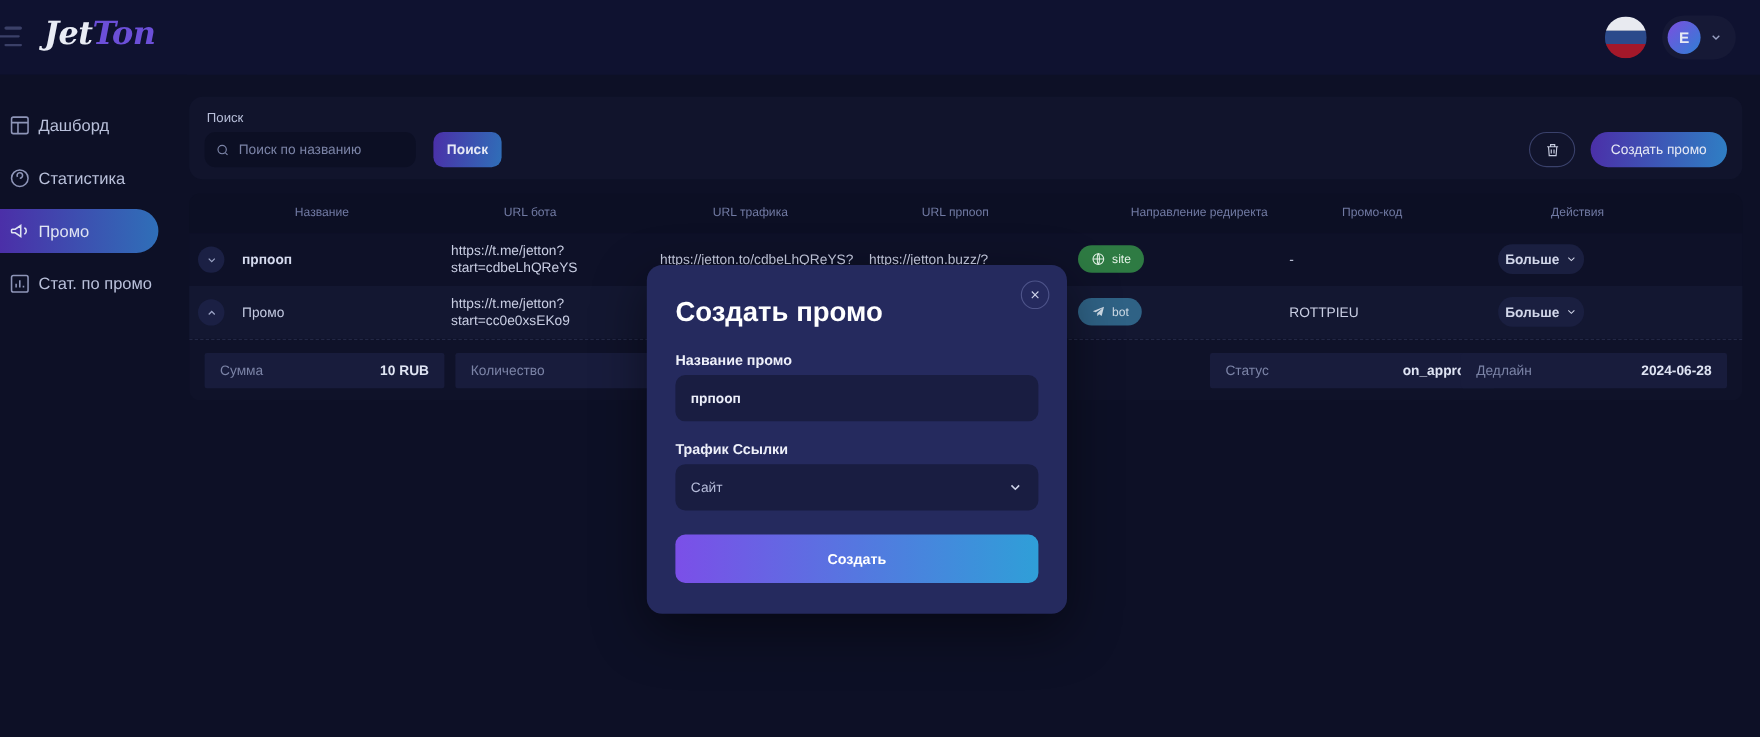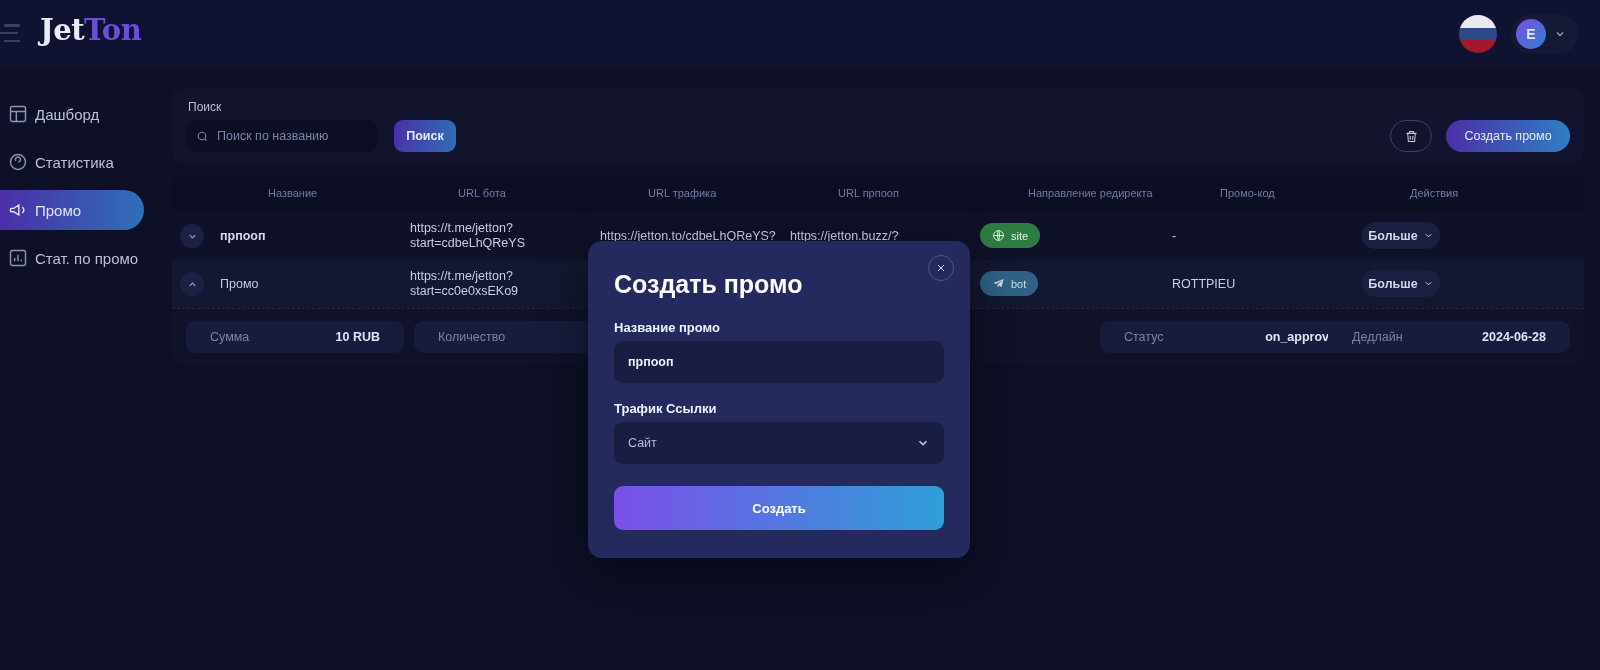--- a/index.html
+++ b/index.html
@@ -23,21 +23,21 @@
     display: flex; flex-direction: column; justify-content: space-between;
   }
   .hamburger i { display: block; height: 2.5px; border-radius: 2px; background: #3b4068; }
   .hamburger i:nth-child(1) { width: 16px; margin-left: 6px; }
   .hamburger i:nth-child(2) { width: 20px; }
   .hamburger i:nth-child(3) { width: 16px; margin-left: 6px; }
 
   .logo {
     position: absolute; left: 40px; top: 13px;
     font-family: "DejaVu Serif", serif;
-    font-weight: bold;
+    font-style: italic; font-weight: bold;
     font-size: 29px; letter-spacing: -0.5px;
   }
   .logo .jet { color: #e9ecf5; }
   .logo .ton { color: #6c4fd8; }
 
   .header-right {
     position: absolute; right: 22px; top: 14px;
     display: flex; align-items: center; gap: 14px;
   }
   .flag-btn {
@@ -172,23 +172,23 @@
 
   
   .detail {
     position: relative; height: 56px;
     background: #0f1229;
     border-top: 1px dashed #232845;
     border-radius: 0 0 10px 10px;
   }
   .dfield {
     position: absolute; top: 12px; height: 32px;
-    background: #181c3c; border-radius: 9px;
+    background: #181c3c; border-radius: 2px;
     display: flex; align-items: center; justify-content: space-between;
-    padding: 0 24px;
+    padding: 0 14px;
   }
   .dfield .dl { font-size: 12.5px; color: #7b83a6; }
   .dfield .dv { font-size: 12.5px; color: #dfe4f3; font-weight: bold; }
 
   
   .modal {
     position: absolute; left: 588px; top: 241px;
     width: 382px; height: 317px;
     background: #252a5e; border-radius: 14px;
     box-shadow: 0 16px 48px rgba(0,0,0,.45);

